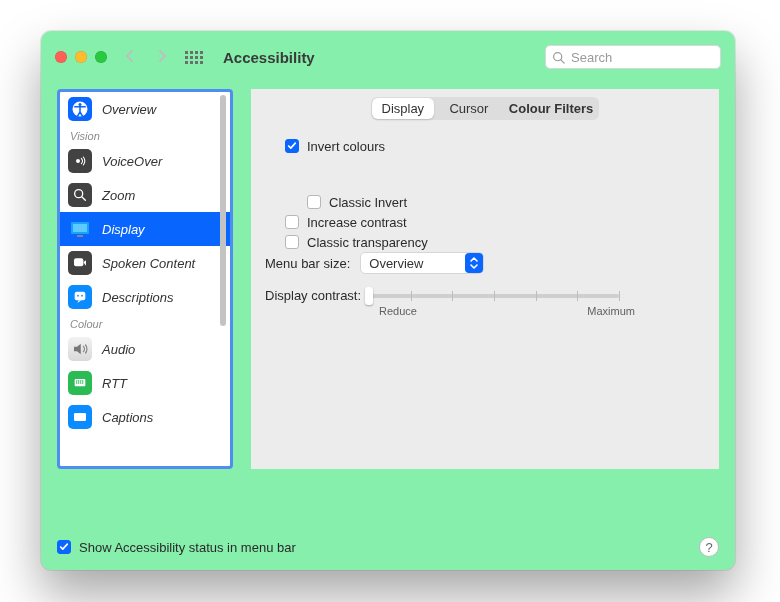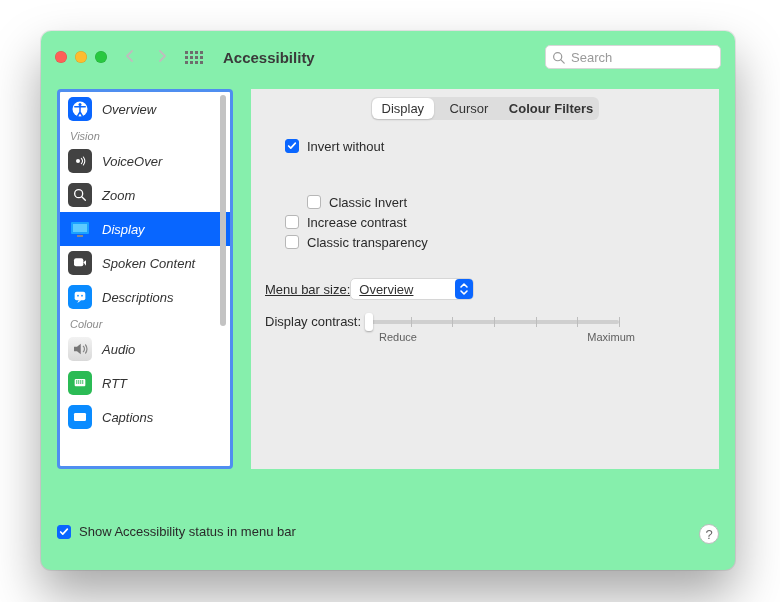--- a/index.html
+++ b/index.html
@@ -125,24 +125,23 @@
     display:flex; align-items:center; justify-content:center;
     flex:none;
   }
   .checkbox.checked{
     background:#0a66ff; border-color:#0a66ff;
   }
   .checkbox.checked svg{ display:block;}
   .checkbox svg{ display:none; }
 
   .row{
-    display:flex; align-items:center; 
-    margin-top:26px; padding-left:14px;
+    display:flex; align-items:center; gap:10px;
+    margin-top:0; padding-left:14px;
     font-size:13px;
-    text-decoration:underline;
   }
   .select{
     display:flex; align-items:center; justify-content:space-between;
     width:124px; height:22px; padding:0 0 0 8px;
     background:#fff; border:1px solid #d6d6d6; border-radius:5px;
     font-size:13px; color:#333;
   }
   .select .arrows{
     width:18px; height:20px; border-radius:4px; background:#0a66ff;
     display:flex; align-items:center; justify-content:center;
@@ -158,21 +157,21 @@
     position:absolute; top:-3px; width:1px; height:10px; background:#bdbdbd;
   }
   .slider-thumb{
     position:absolute; left:0; top:50%; width:8px; height:18px; border-radius:3px;
     background:#fff; box-shadow:0 1px 2px rgba(0,0,0,.3);
     transform:translate(-50%,-50%);
   }
 
   
   .footer{
-    height:46px; display:flex; align-items:flex-start; padding:0 16px;
+    height:46px; display:flex; align-items:center; padding:0 16px;
   }
   .footer .chk{ height:auto; }
   .help{
     margin-left:auto; width:20px; height:20px; border-radius:50%;
     border:1px solid #bcbcbc; background:#fff; color:#676767;
     display:flex; align-items:center; justify-content:center; font-size:13px;
   }
 </style>
 </head>
 <body>
@@ -334,21 +333,21 @@
           </div>
       </div>
 
       <div class="opts">
         <label class="chk">
           <span class="checkbox checked">
               <svg width="10" height="10" viewBox="0 0 12 12">
                 <path d="M2 6 l2.5 2.5 L10 2.5" stroke="#fff" stroke-width="2" fill="none" stroke-linecap="round" stroke-linejoin="round"></path>
               </svg>
             </span>
-          <span>Invert without</span>
+          <span>Invert colours</span>
         </label>
         <label class="chk indent">
           <span class="checkbox"></span>
           <span>Classic Invert</span>
         </label>
         <label class="chk">
           <span class="checkbox"></span>
           <span>Increase contrast</span>
         </label>
         <label class="chk">

